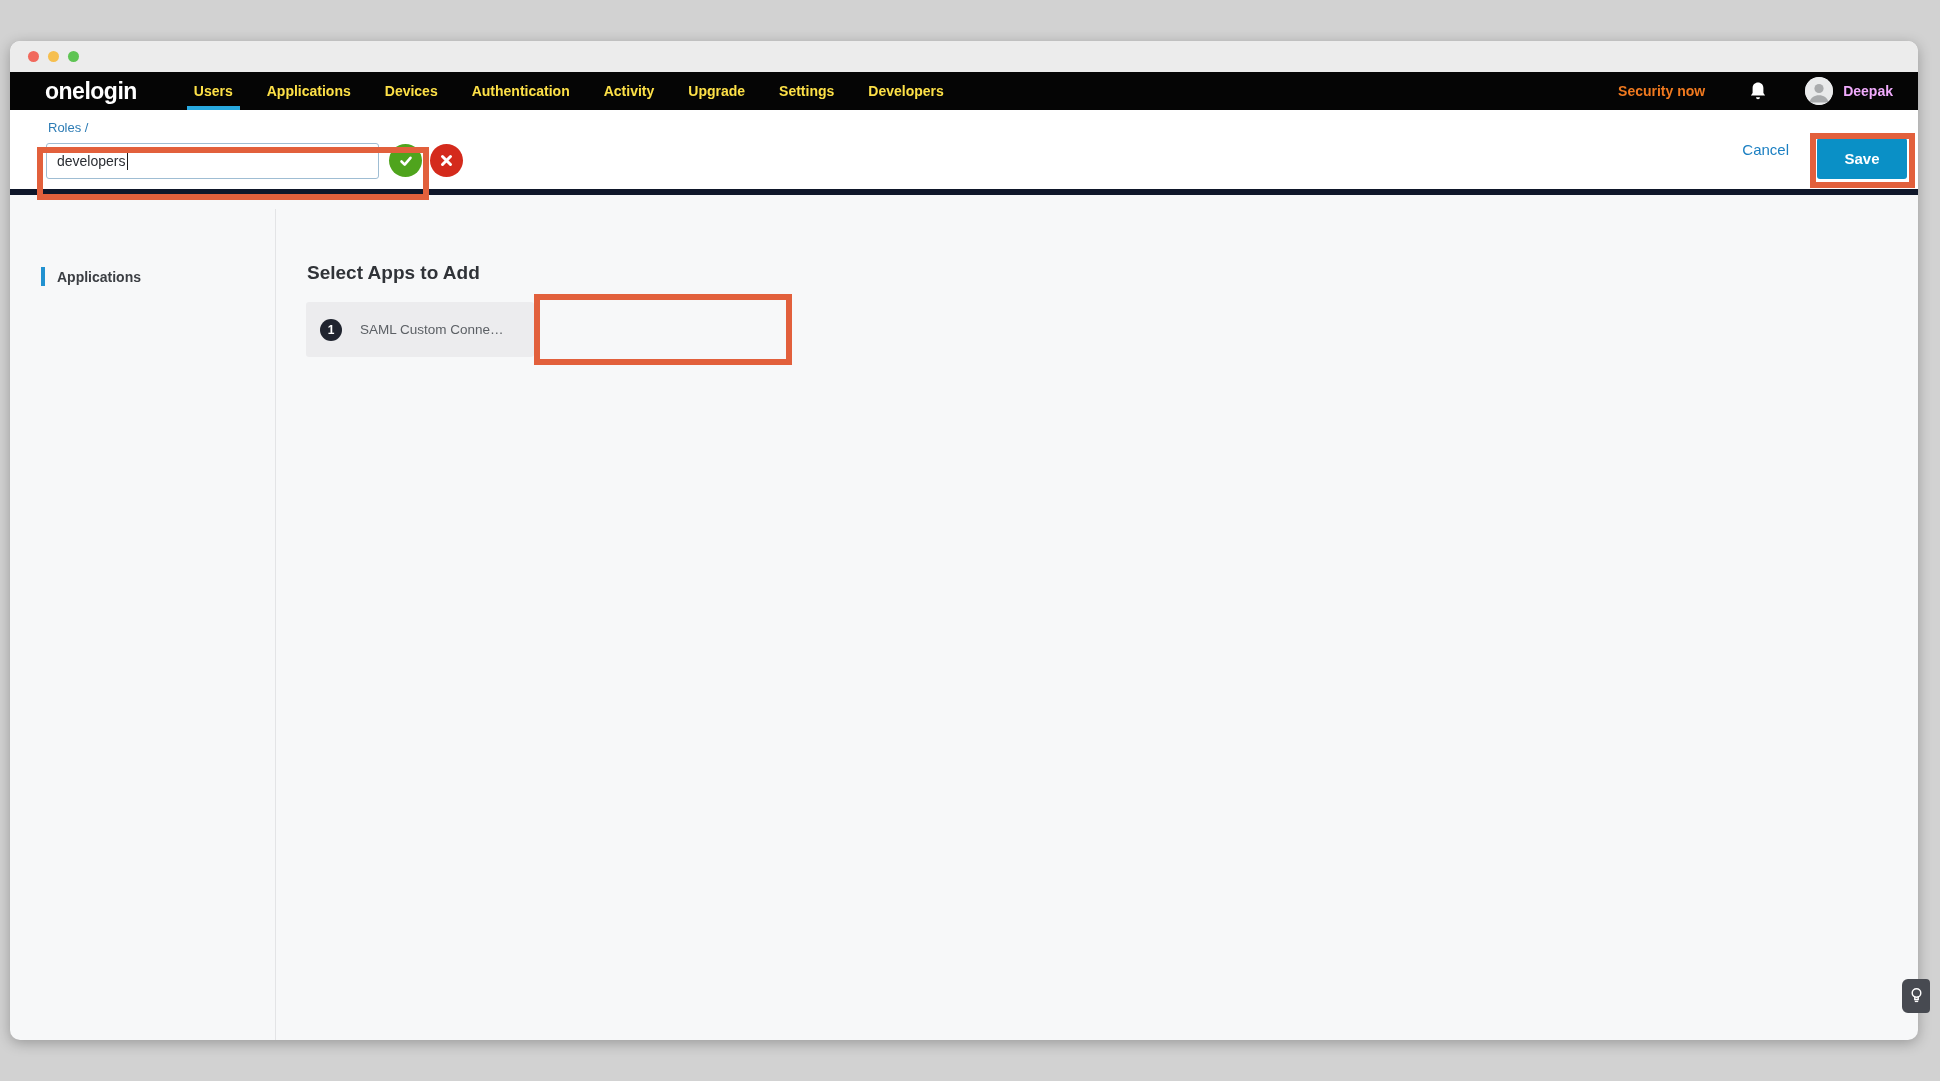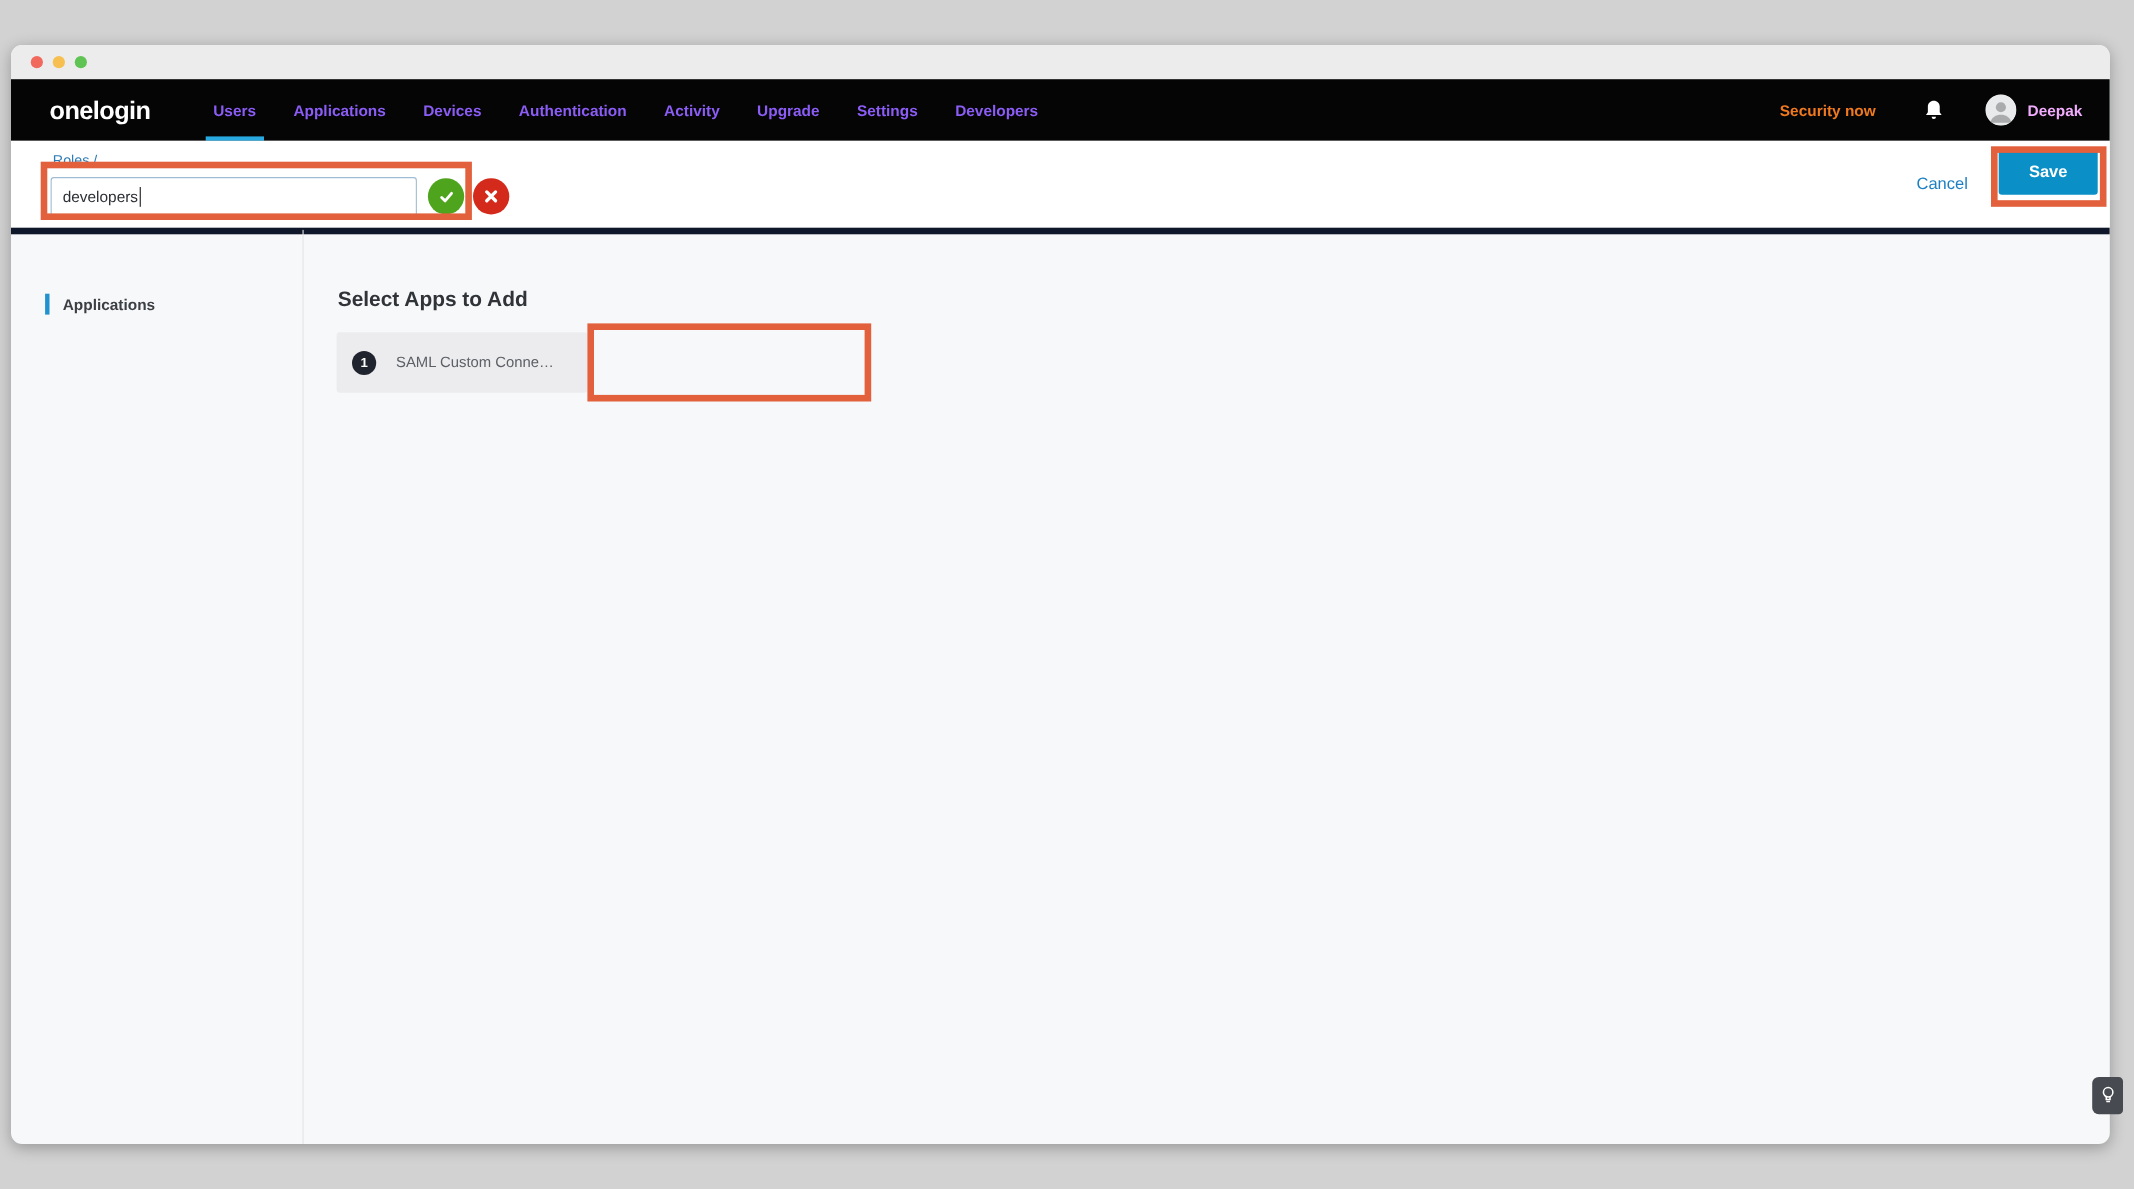--- a/index.html
+++ b/index.html
@@ -23,31 +23,31 @@
     height:31px; background:#ececec; position:relative;
     border-radius:10px 10px 0 0;
   }
   .traffic { position:absolute; top:10px; width:11px; height:11px; border-radius:50%; }
   .t-close { left:18px; background:#f1695d; }
   .t-min   { left:38px; background:#f6bf4f; }
   .t-zoom  { left:58px; background:#5fc454; }
 
   
   .navbar {
-    height:56px; background:#050505; display:flex; align-items:center;
+    height:38px; background:#050505; display:flex; align-items:center;
     position:relative; color:#fff;
   }
   .brand {
     margin-left:35px; font-size:23px; font-weight:bold; letter-spacing:-0.5px;
     color:#fff;
   }
   .nav-items { display:flex; align-items:stretch; height:100%; margin-left:40px; }
   .nav-item {
     display:flex; align-items:center; padding:0 17px; font-size:14px;
-    font-weight:bold; color:#8b5cf6; cursor:pointer; position:relative; white-space:nowrap;
+    font-weight:bold; color:#fde047; cursor:pointer; position:relative; white-space:nowrap;
   }
   .nav-item .active-underline {
     position:absolute; left:10px; right:10px; bottom:0; height:4px; background:#28a9e0;
   }
   .nav-right { position:absolute; right:25px; top:0; height:100%; display:flex; align-items:center; }
   .upgrade { color:#f0791f; font-size:14px; font-weight:bold; cursor:pointer; }
   .bell { margin-left:44px; width:18px; height:20px; cursor:pointer; display:flex; align-items:center; }
   .avatar {
     margin-left:38px; width:28px; height:28px; border-radius:50%;
     background:#e9eaeb; overflow:hidden; position:relative; cursor:pointer;
@@ -69,21 +69,21 @@
     position:absolute; width:33px; height:33px; border-radius:50%;
     border:none; display:flex; align-items:center; justify-content:center; cursor:pointer;
   }
   .btn-confirm { left:379px; top:34px; background:#4fa41d; }
   .btn-clear   { left:420px; top:34px; background:#d42a1c; }
   .cancel-link {
     position:absolute; right:129px; top:31px; font-size:15px; color:#1b7fc2;
     cursor:pointer; font-weight:normal;
   }
   .save-btn {
-    position:absolute; left:1807px; top:8px; width:90px; height:41px;
+    position:absolute; left:1807px; top:28px; width:90px; height:41px;
     background:#0a90c6; color:#fff; border:none; border-radius:3px;
     font-size:15px; font-weight:bold; cursor:pointer;
     font-family:"Liberation Sans", sans-serif;
   }
 
   
   .body { position:absolute; top:168px; bottom:0; left:0; right:0; display:flex; }
   .sidebar { width:266px; border-right:1px solid #e3e4e6; position:relative; }
   .side-item {
     position:absolute; left:31px; top:58px; display:flex; align-items:center; cursor:pointer;

